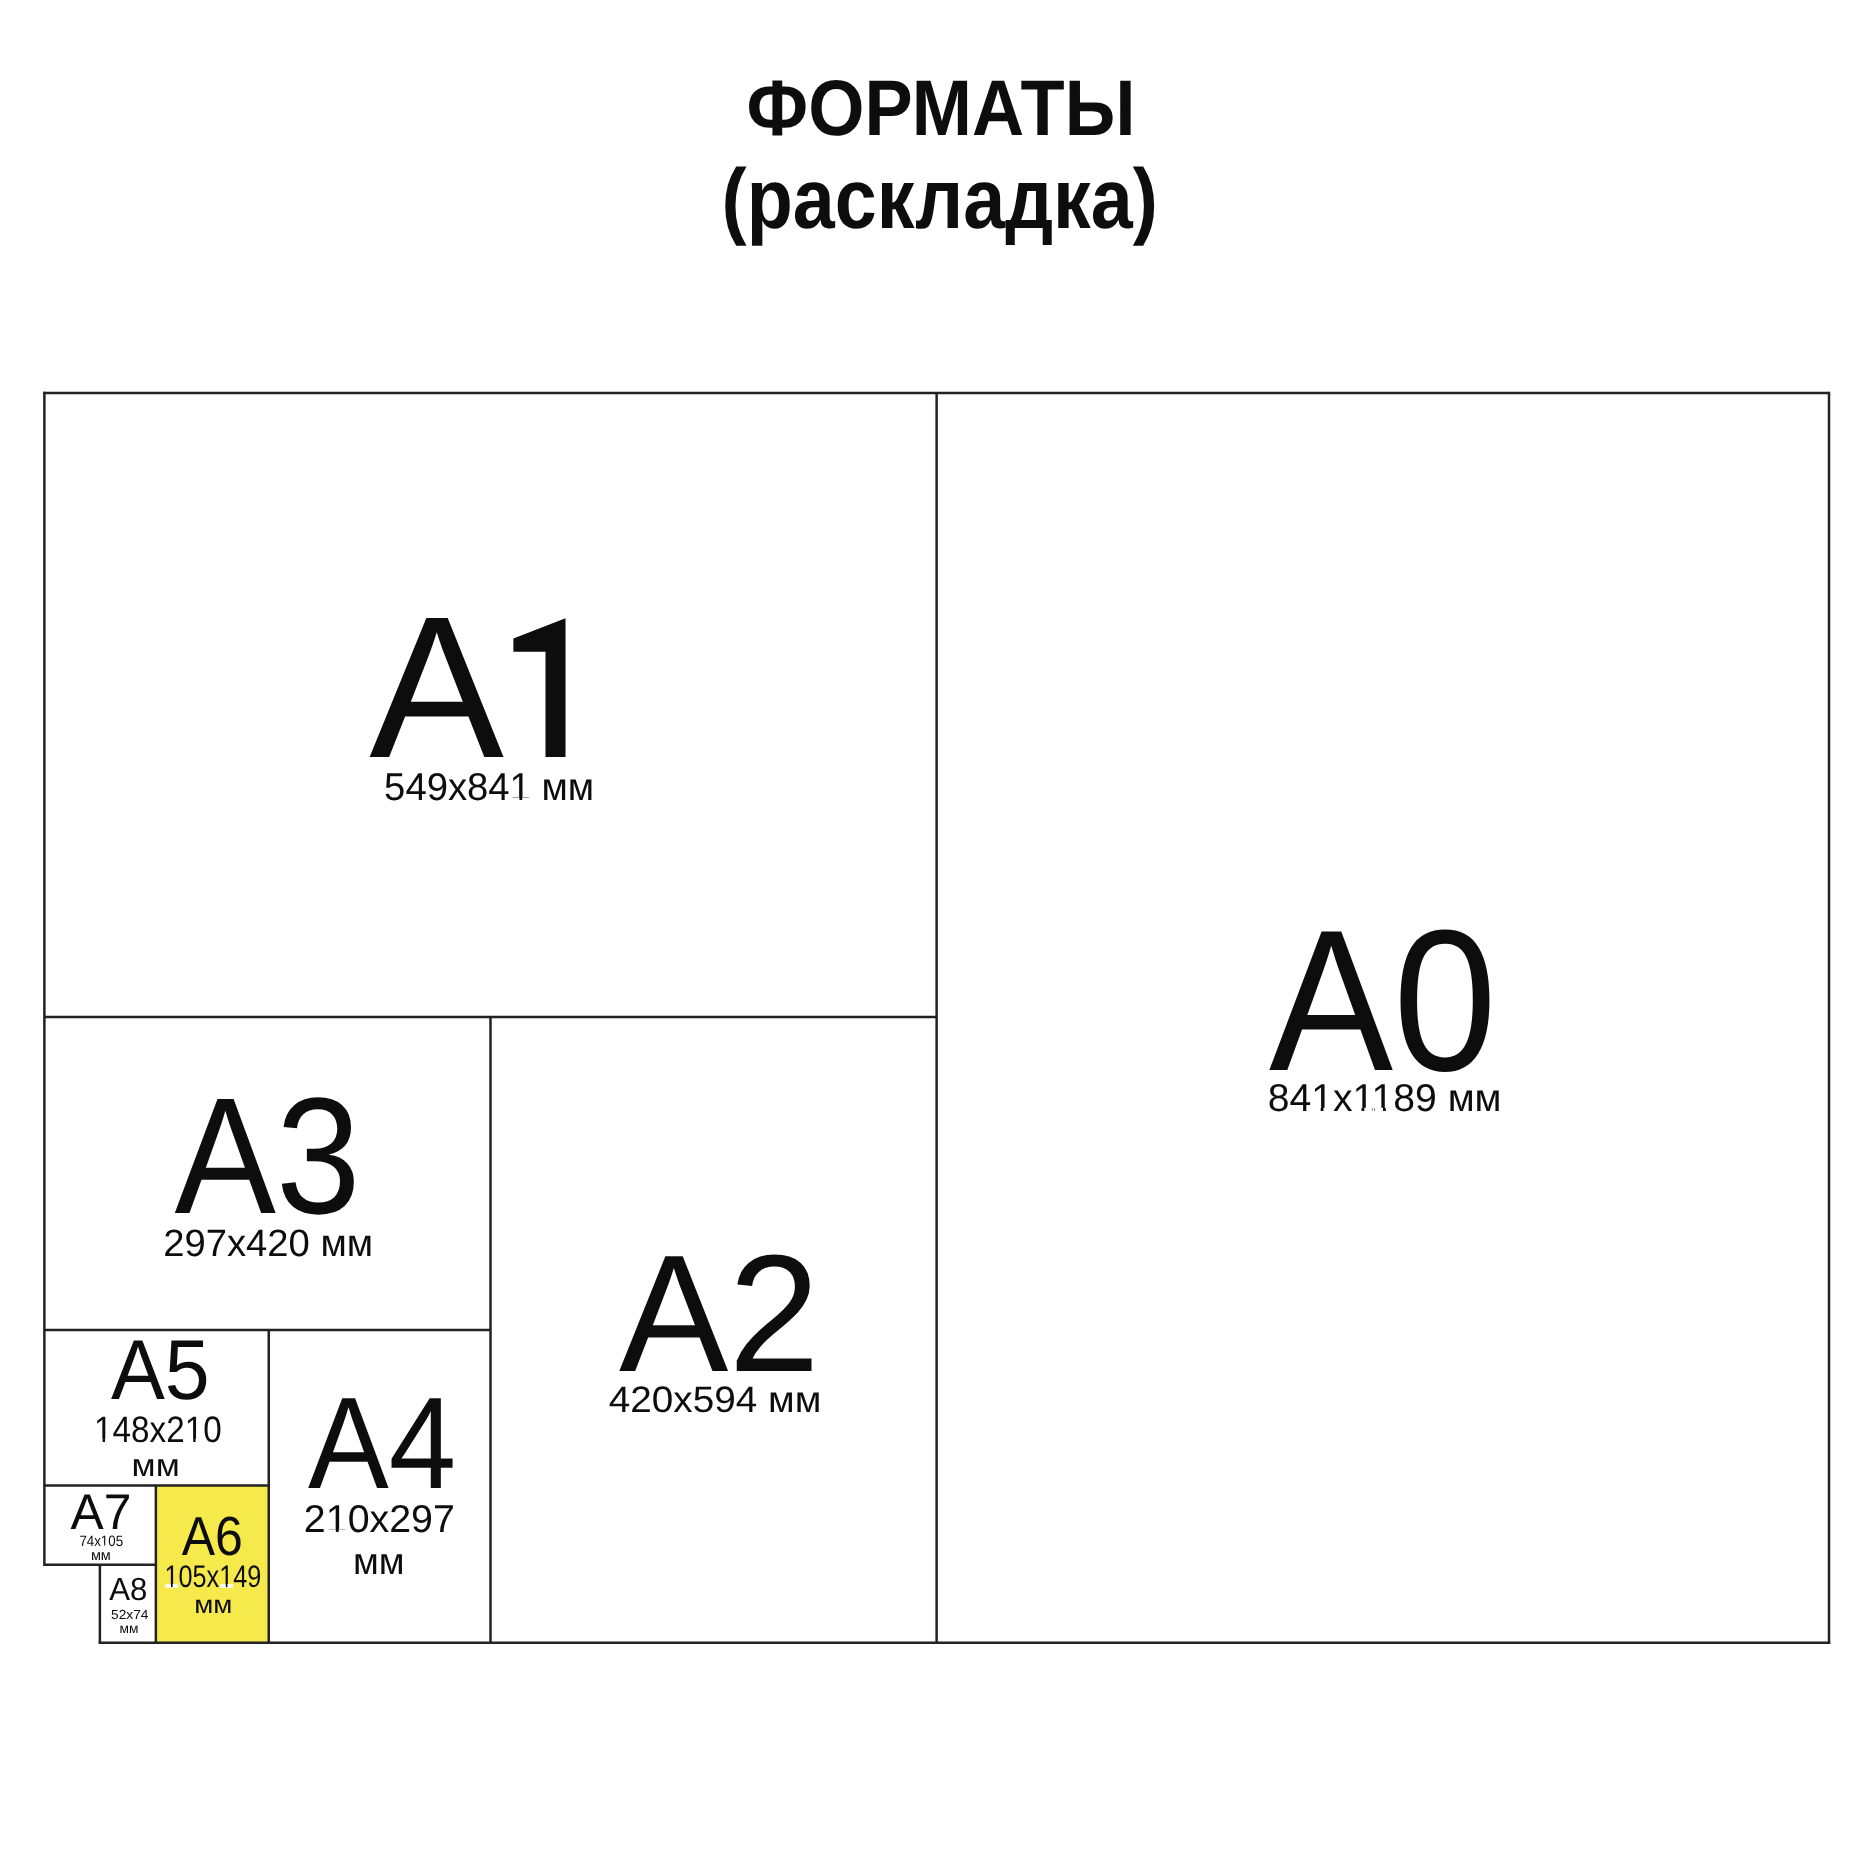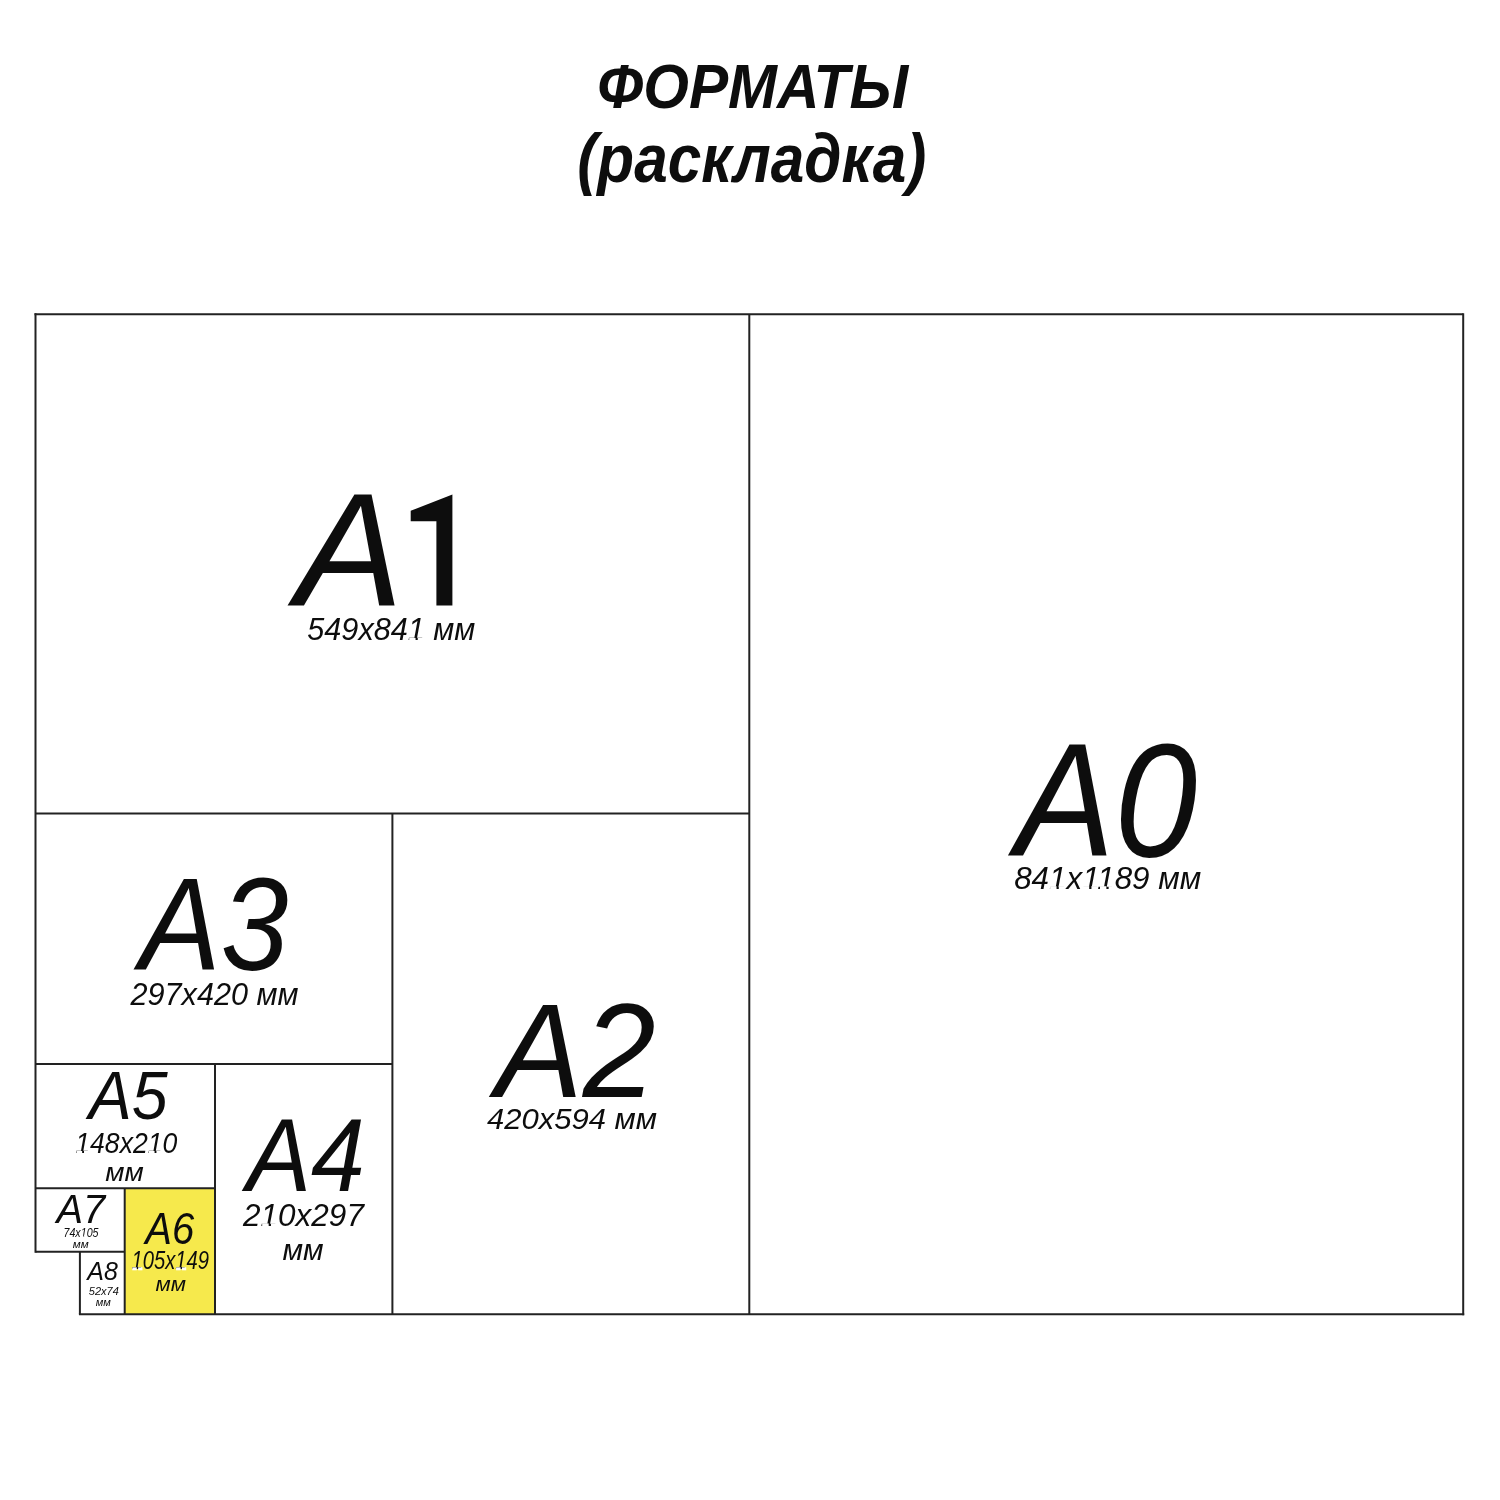--- a/index.html
+++ b/index.html
@@ -1,16 +1,16 @@
 <!DOCTYPE html>
 <html><head>
 <meta charset="utf-8">
 <style>
   html,body{margin:0;padding:0;background:#ffffff;}
-  .page{position:relative;width:1500px;height:1500px;background:#ffffff;overflow:hidden;font-style:italic;}
+  .page{position:relative;width:1500px;height:1500px;background:#ffffff;overflow:hidden;}
   svg text{font-family:"Liberation Sans", sans-serif;fill:#0d0d0d;}
 </style>
 </head>
 <body>
 
 <div class="page">
 <svg width="1500" height="1500" viewBox="0 0 1500 1500">
 
   <rect x="0" y="0" width="1500" height="1500" fill="#ffffff"></rect>
 

